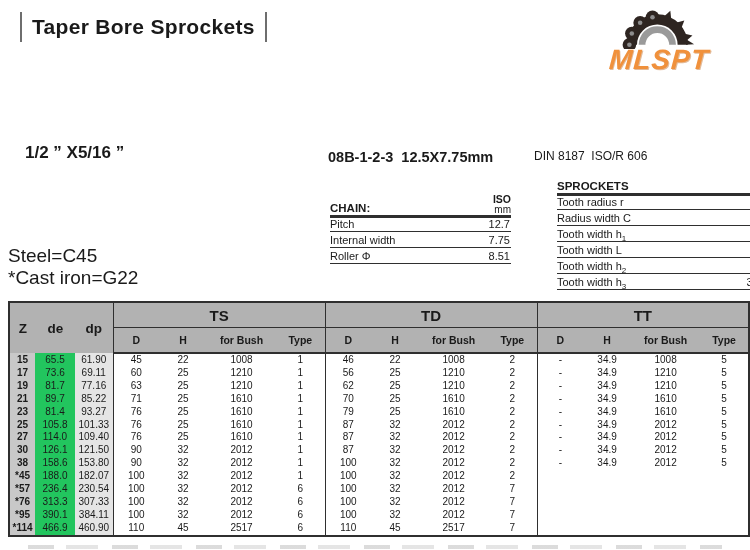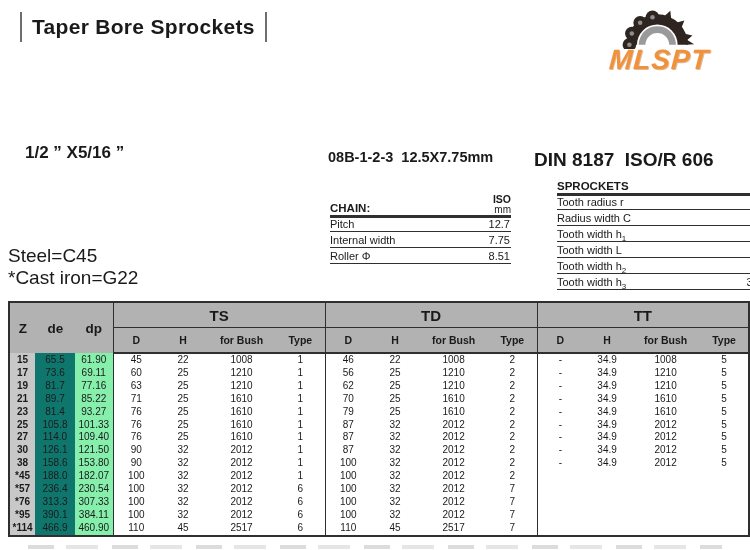--- a/index.html
+++ b/index.html
@@ -13,21 +13,21 @@
 
   .logo{position:absolute;left:597px;top:5px;width:124px;text-align:center;}
   .logo svg{display:block;margin:0 auto;}
   .logo-text{font-size:28px;font-weight:bold;font-style:italic;color:#f0913c;
              letter-spacing:1px;line-height:1;margin-top:-3px;
              text-shadow:1px 1px 0 rgba(190,105,30,.45);transform:skewX(-4deg);}
 
   
   .size-label{position:absolute;left:25px;top:143px;font-size:17px;font-weight:bold;white-space:pre;}
   .chain-spec{position:absolute;left:328px;top:149px;font-size:14.5px;font-weight:bold;white-space:pre;}
-  .standard-spec{position:absolute;left:534px;top:149px;font-size:19px;font-weight:bold;white-space:pre;}
+  .standard-spec{position:absolute;left:534px;top:149px;font-size:12px;font-weight:normal;white-space:pre;}
   .materials{position:absolute;left:8px;top:245px;font-size:19px;line-height:1.18;}
 
   .mini{position:absolute;font-size:11px;}
   .mini.chain{left:330px;top:195px;width:181px;}
   .mini.sprocket{left:534px;top:173px;width:212px;margin-left:23px;}
   .mini-head{display:flex;justify-content:space-between;align-items:flex-end;
              border-bottom:1px solid #2f2f2f;box-shadow:0 2px 0 #2f2f2f;padding-bottom:1px;}
   .mini-head .mh-label{font-weight:bold;font-size:11.5px;}
   .mini-unit{text-align:right;line-height:.95;}
   .mini-unit .u1{font-weight:bold;font-size:10.5px;display:block;}
@@ -45,22 +45,22 @@
   th.group{font-size:15px;font-weight:bold;height:24px;border-bottom:1.5px solid #2f2f2f;text-align:center;}
   tr.subrow th{font-size:10.5px;font-weight:bold;height:24px;border-bottom:2px solid #2f2f2f;text-align:center;}
   th.corner{border-right:1.5px solid #2f2f2f;vertical-align:middle;}
   .corner-flex{display:flex;}
   .corner-flex span{display:block;text-align:center;font-size:13.5px;font-weight:bold;}
   .corner-flex span:nth-child(1){width:26px;}
   .corner-flex span:nth-child(2){width:40px;}
   .corner-flex span:nth-child(3){width:38px;}
   table.main td{font-size:10px;height:12.9px;line-height:12.9px;text-align:center;}
   td.z{background:#c8c8c8;font-weight:bold;text-align:right;padding-right:3px;}
-  td.de{background:#0f766e;text-align:right;padding-right:3px;}
-  td.dp{background:#86efac;text-align:right;padding-right:5px;border-right:1.5px solid #2f2f2f;}
+  td.de{background:#22c55e;text-align:right;padding-right:3px;}
+  td.dp{background:#e5e5e5;text-align:right;padding-right:5px;border-right:1.5px solid #2f2f2f;}
   td.gs,th.gs{border-left:1.5px solid #2f2f2f;}
 
   
   .cutoff{position:absolute;left:28px;top:545px;width:694px;height:4px;opacity:.35;
           background:repeating-linear-gradient(90deg,#9a9a9a 0 26px,transparent 26px 38px,
                      #b5b5b5 38px 70px,transparent 70px 84px);}
 </style>
 </head>
 <body>
 

